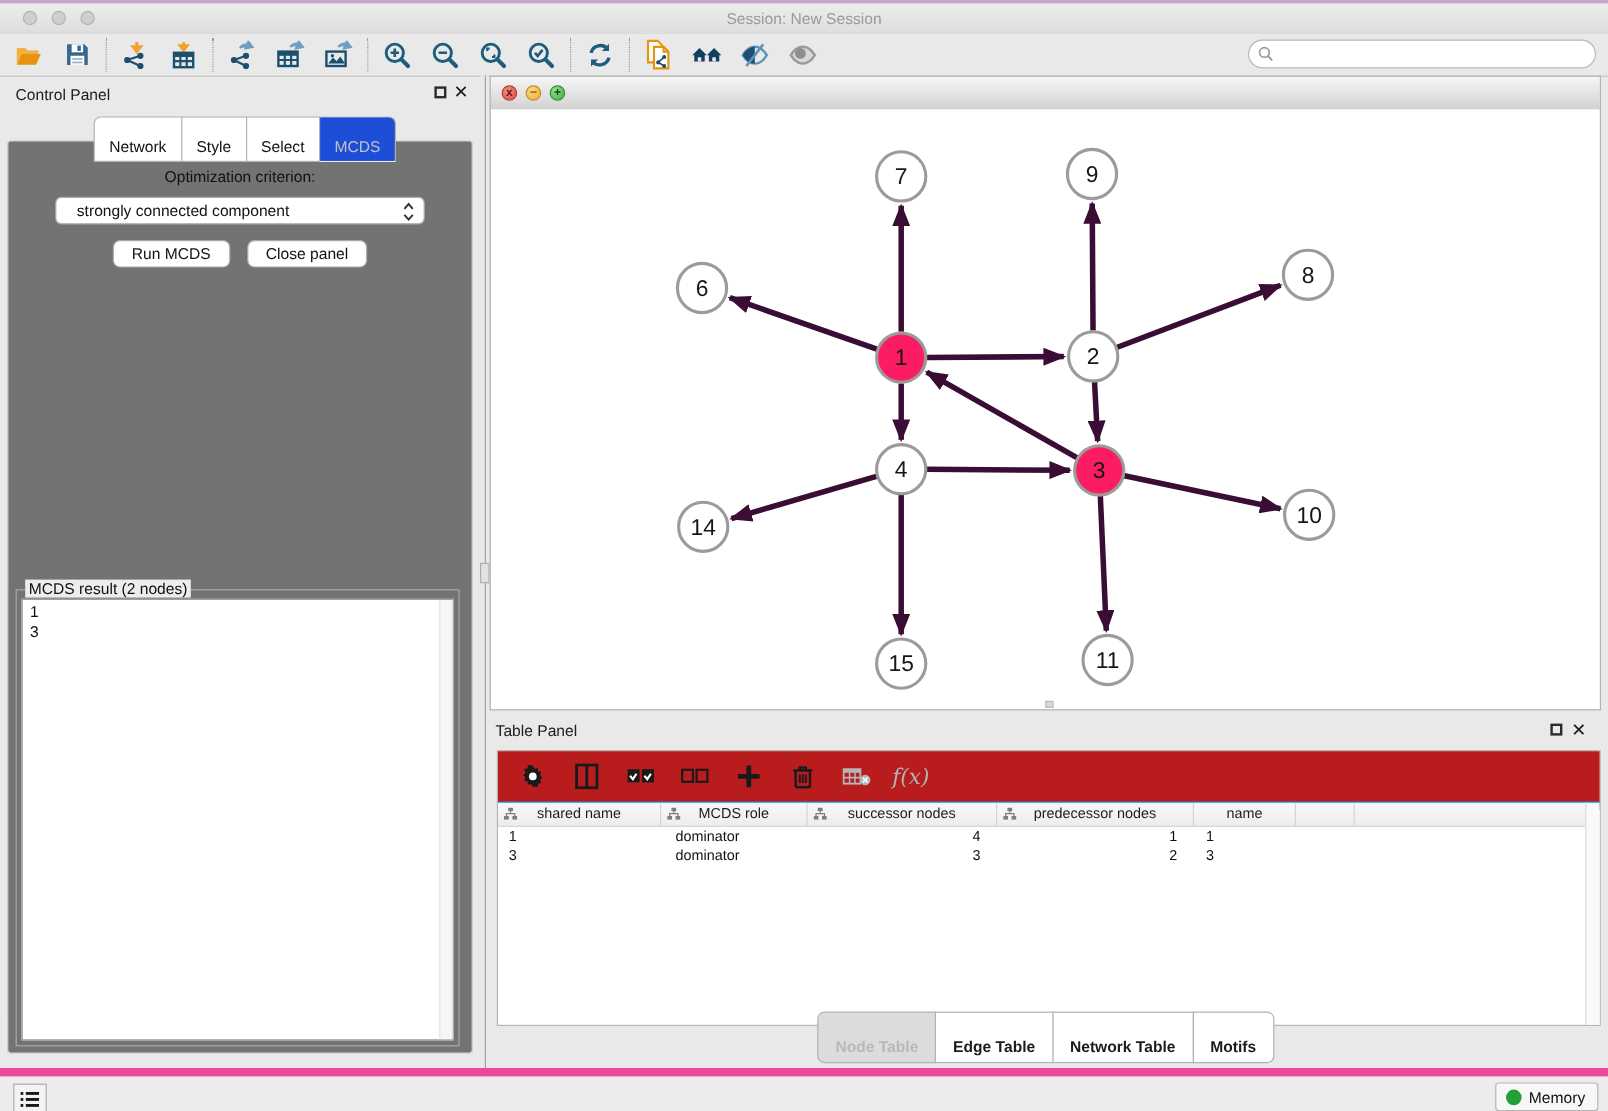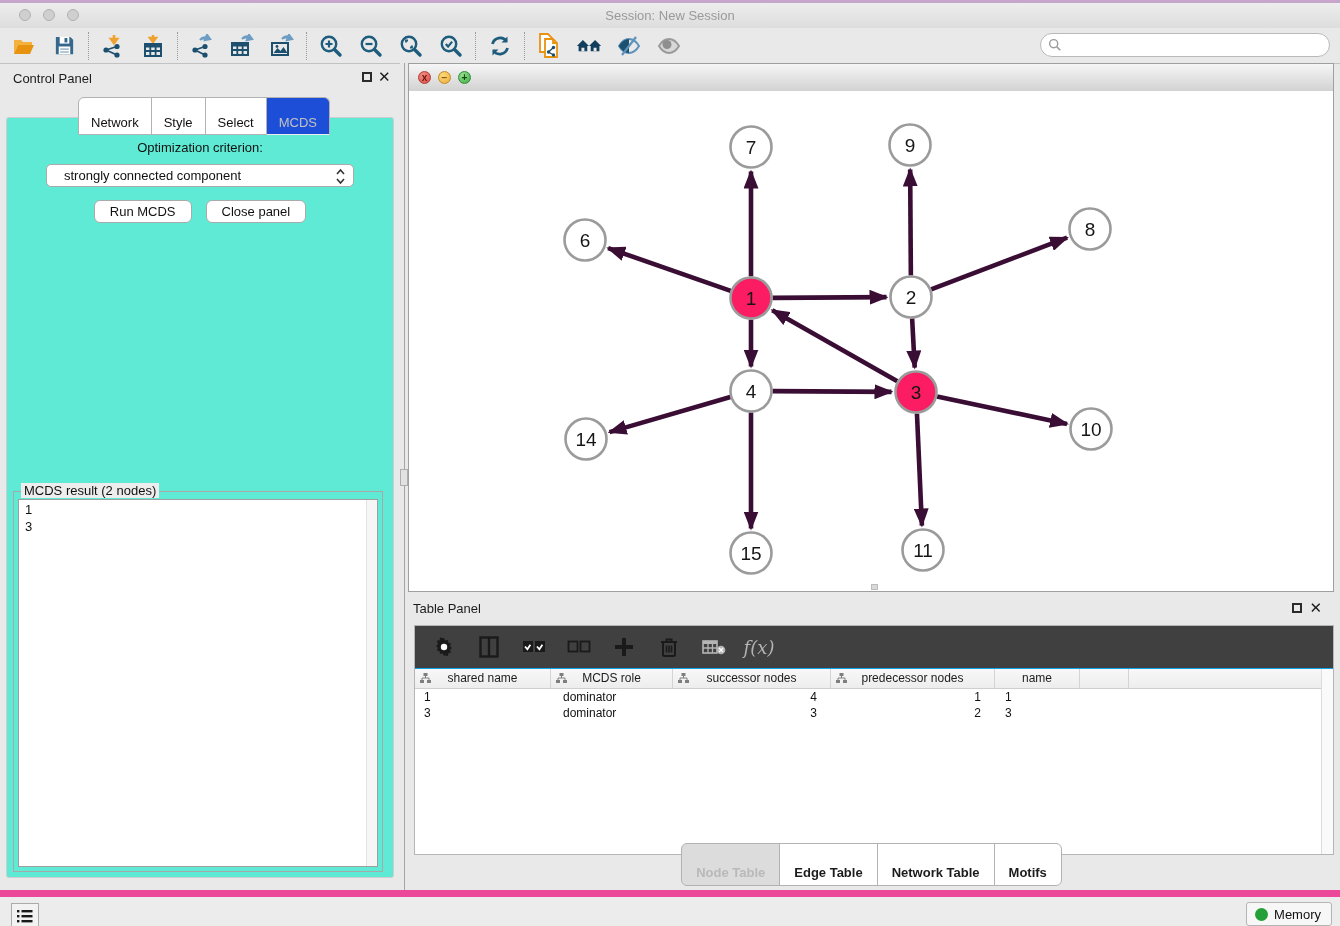--- a/index.html
+++ b/index.html
@@ -28,21 +28,21 @@
   .control-panel{left:0;top:63px;width:400px;height:827px;}
   .panel-header{position:absolute;left:0;top:0;width:100%;height:30px;}
   .panel-title{position:absolute;left:13px;top:8px;font-size:13px;color:#1c1c1c;}
   .float-icon{position:absolute;width:10px;height:10px;border:2px solid #2b2b2b;box-sizing:border-box;top:9px;}
   .close-icon{position:absolute;top:5px;font-size:15px;font-weight:bold;color:#1a1a1a;}
   .cp-tabs{position:absolute;left:78px;top:34px;display:flex;z-index:3;}
   .cp-tab{padding:17px 12px 4px;font-size:13px;color:#111;background:#fff;border:1px solid #b2b2b2;
           margin-right:-1px;}
   .cp-tab:first-child{border-radius:6px 0 0 0;}
   .cp-tab.active{background:#1d4ed8;color:#c2c2c2;border-radius:0 6px 0 0;border-bottom-color:#ededed;}
-  .cp-content{position:absolute;left:6px;top:54px;width:388px;height:761px;background:#5eead4;
+  .cp-content{position:absolute;left:6px;top:54px;width:388px;height:761px;background:#737373;
               border:1px solid #cdcdcd;border-radius:3px;box-sizing:border-box;}
   .opt-label{margin-top:22px;text-align:center;font-size:13px;color:#111;}
   .criterion-select{position:relative;margin:9px auto 0;width:308px;height:23px;background:#fff;
                     border:1px solid #aaa;border-radius:5px;box-sizing:border-box;
                     display:flex;align-items:center;font-size:13px;color:#111;padding-left:17px;}
   .stepper{position:absolute;right:8px;top:3px;}
   .cp-buttons{display:flex;justify-content:center;gap:14px;margin-top:13px;}
   .btn{height:23px;padding:0 15px;background:#fff;border:1px solid #aaa;border-radius:6px;
        font-size:13px;color:#111;display:flex;align-items:center;box-sizing:border-box;}
   .result-group{position:absolute;left:6px;right:10px;top:373px;bottom:5px;border:1px solid #a8a8a8;}
@@ -67,21 +67,21 @@
          display:flex;align-items:center;justify-content:center;font-size:10px;font-weight:bold;line-height:1;}
   .light.red{left:9px;background:radial-gradient(circle at 35% 30%,#f08f86,#dc4b43);border:1px solid #b13c34;color:#6d120d;}
   .light.yellow{left:29px;background:radial-gradient(circle at 35% 30%,#fbd87e,#f0ad37;);background:radial-gradient(circle at 35% 30%,#fbd87e,#f0ad37);border:1px solid #c08a27;color:#7a5a0d;}
   .light.green{left:49px;background:radial-gradient(circle at 35% 30%,#9adf92,#3cab44);border:1px solid #2f8d38;color:#0d4d12;}
   .nw-canvas{position:absolute;left:0;top:27px;right:0;bottom:0;background:#fff;}
   .nw-grip{position:absolute;bottom:1px;left:50%;width:7px;height:6px;background:#d9d9d9;border:1px solid #bcbcbc;box-sizing:border-box;}
   
   .table-panel{left:408px;top:597px;width:926px;height:293px;}
   .tp-box{position:absolute;left:6px;right:0;top:28px;bottom:35px;background:#fff;
           border:1px solid #b5b5b5;box-sizing:border-box;}
-  .tp-toolbar{position:absolute;left:0;right:0;top:0;height:42px;background:#404040;
+  .tp-toolbar{position:absolute;left:0;right:0;top:0;height:42px;background:#b91c1c;
               border-bottom:7px solid #0ea5e9;display:flex;align-items:center;gap:21px;padding-left:17px;}
   .ti{display:flex;align-items:center;justify-content:center;width:24px;height:24px;}
   .fx{font-family:"DejaVu Serif","Liberation Serif",serif;font-style:italic;font-size:18px;color:#b3b3b3;}
   .tp-headrow{position:absolute;left:0;right:11px;top:43px;height:19px;display:flex;
               background:linear-gradient(#f8f8f8,#ededed);border-bottom:1px solid #cfcfcf;}
   .th{position:relative;box-sizing:border-box;border-right:1px solid #d4d4d4;
       font-size:12px;color:#1c1c1c;text-align:center;line-height:19px;}
   .th svg{position:absolute;left:5px;top:4px;}
   .tp-body{position:absolute;left:0;right:11px;top:63px;bottom:0;}
   .tp-row{display:flex;height:16px;font-size:12px;color:#111;}

